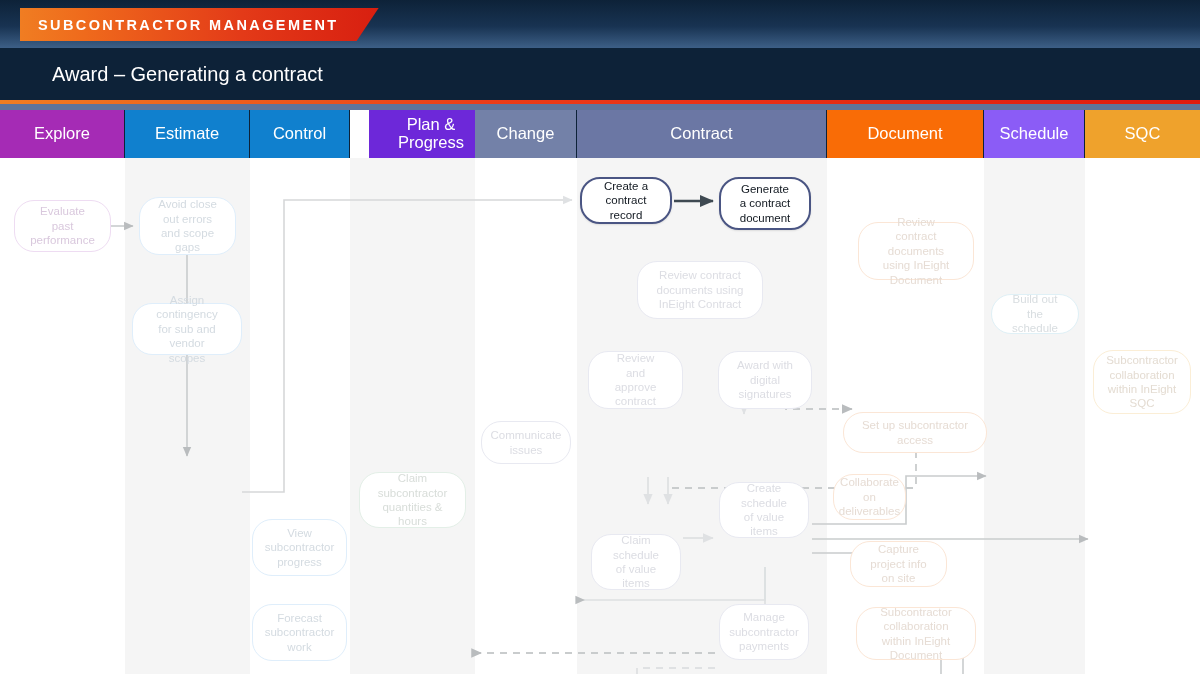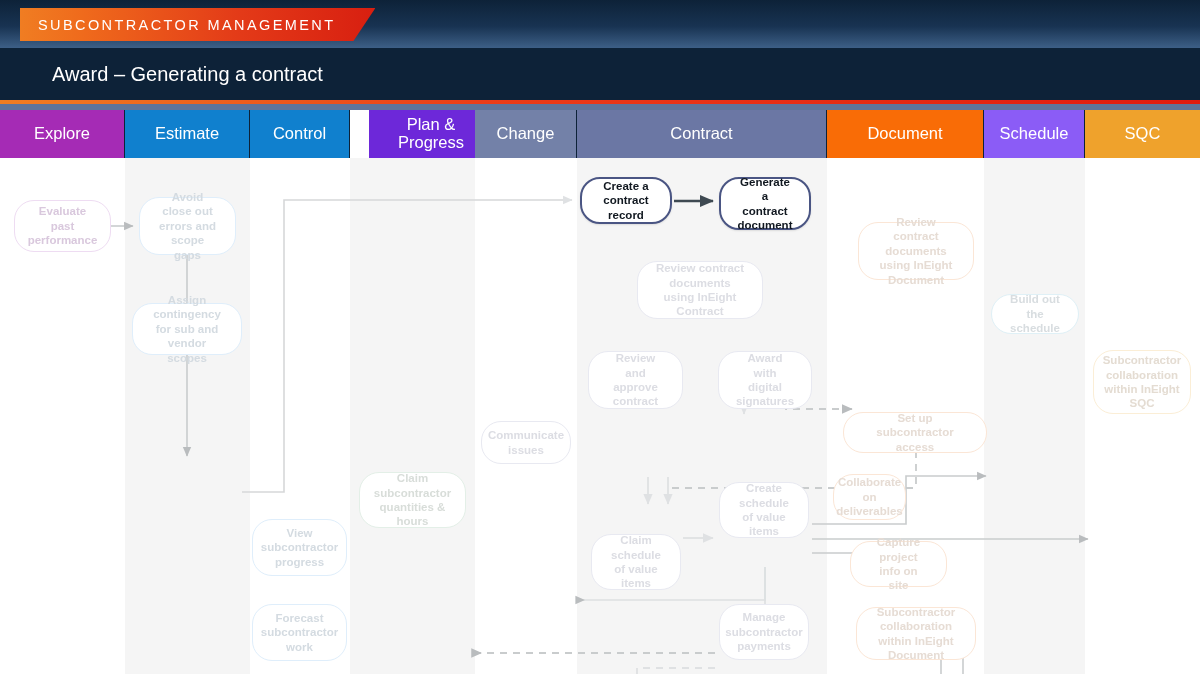--- a/index.html
+++ b/index.html
@@ -17,21 +17,21 @@
     background: linear-gradient(180deg, #0d2238 0%, #183352 55%, #3d5f86 100%);
   }
   .ribbon {
     position: absolute; left: 20px; top: 8px; height: 33px;
     padding: 0 40px 0 18px;
     background: linear-gradient(90deg, #f07d22 0%, #ef6a1c 18%, #e33a18 62%, #d81f10 100%);
     clip-path: polygon(0 0, 100% 0, calc(100% - 22px) 100%, 0 100%);
     display: flex; align-items: center;
   }
   .ribbon-text {
-    color: #ffffff; font-size: 14.5px; font-weight: normal;
+    color: #ffffff; font-size: 14.5px; font-weight: bold;
     letter-spacing: 2.4px; white-space: nowrap;
   }
   .titlebar {
     position: absolute; left: 0; top: 48px; width: 1200px; height: 52px;
     background: #0d2238;
   }
   .titlebar-text {
     position: absolute; left: 52px; top: 50%; transform: translateY(-50%);
     color: #ffffff; font-size: 20px; font-weight: normal; white-space: nowrap;
   }
@@ -67,21 +67,20 @@
   
   .node {
     position: absolute;
     display: flex; align-items: center; justify-content: center;
     text-align: center;
     border-radius: 20px;
     background: #ffffff;
     font-size: 11.5px;
     line-height: 1.25;
     padding: 3px 17px;
-    font-weight: bold;
   }
   .node.active {
     border: 2.2px solid #4a5583;
     color: #111820;
     font-size: 11.5px;
     box-shadow: 0 1px 2px rgba(0,0,0,0.10);
     z-index: 5;
   }
   
   .node.f-purple { border: 1.6px solid #eedcf2; color: #d9c8dd; }

